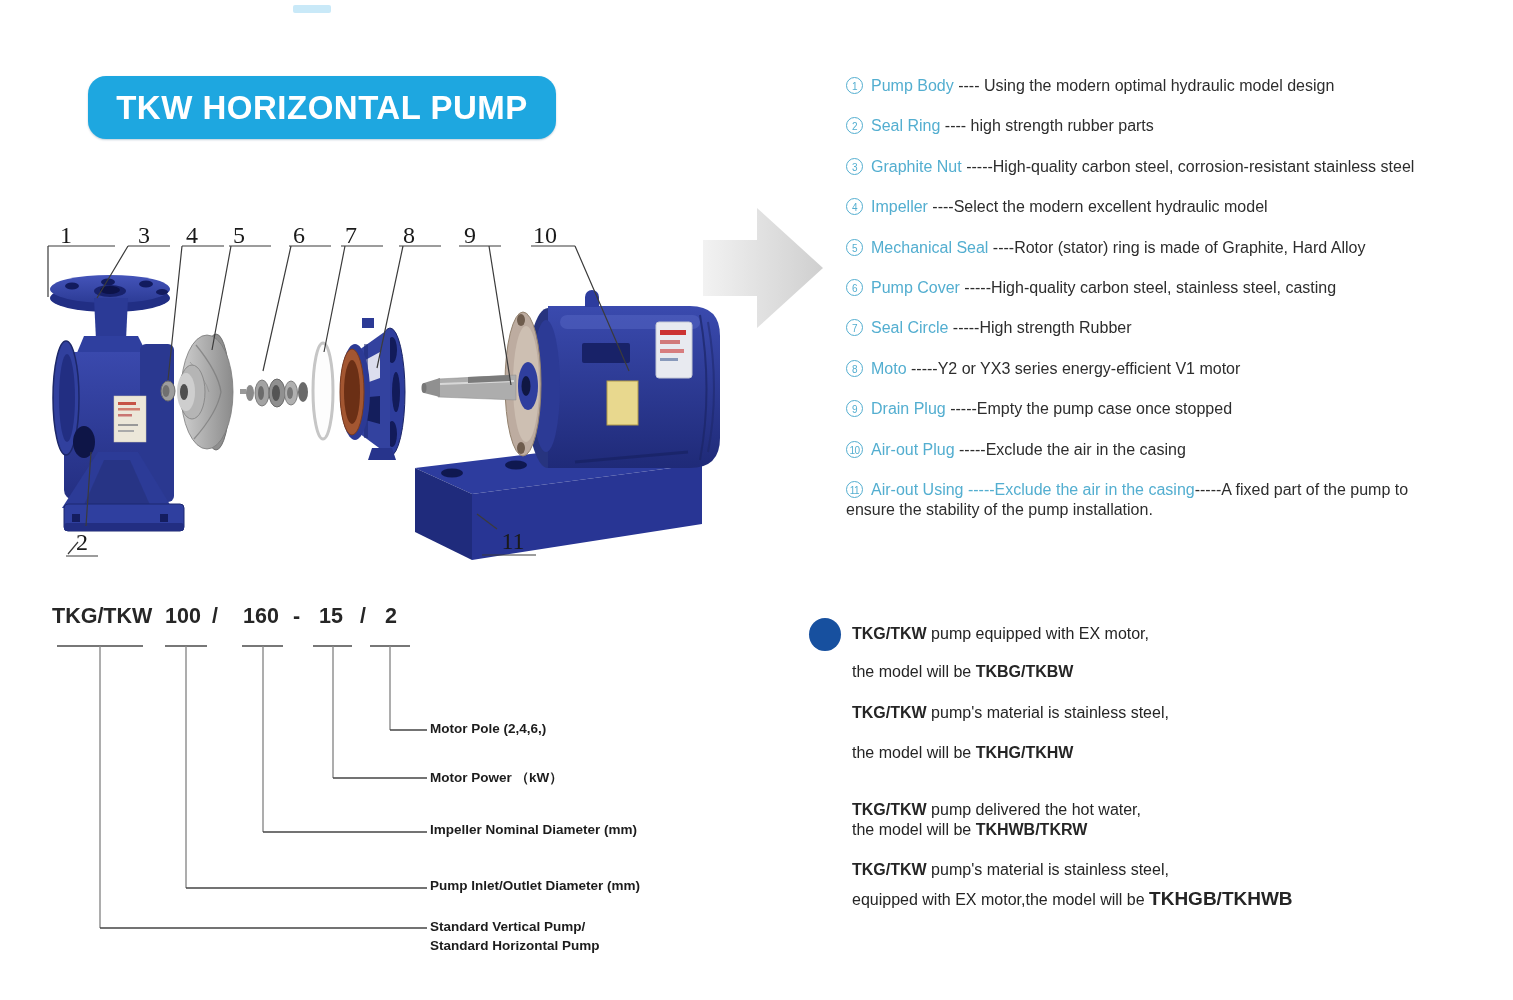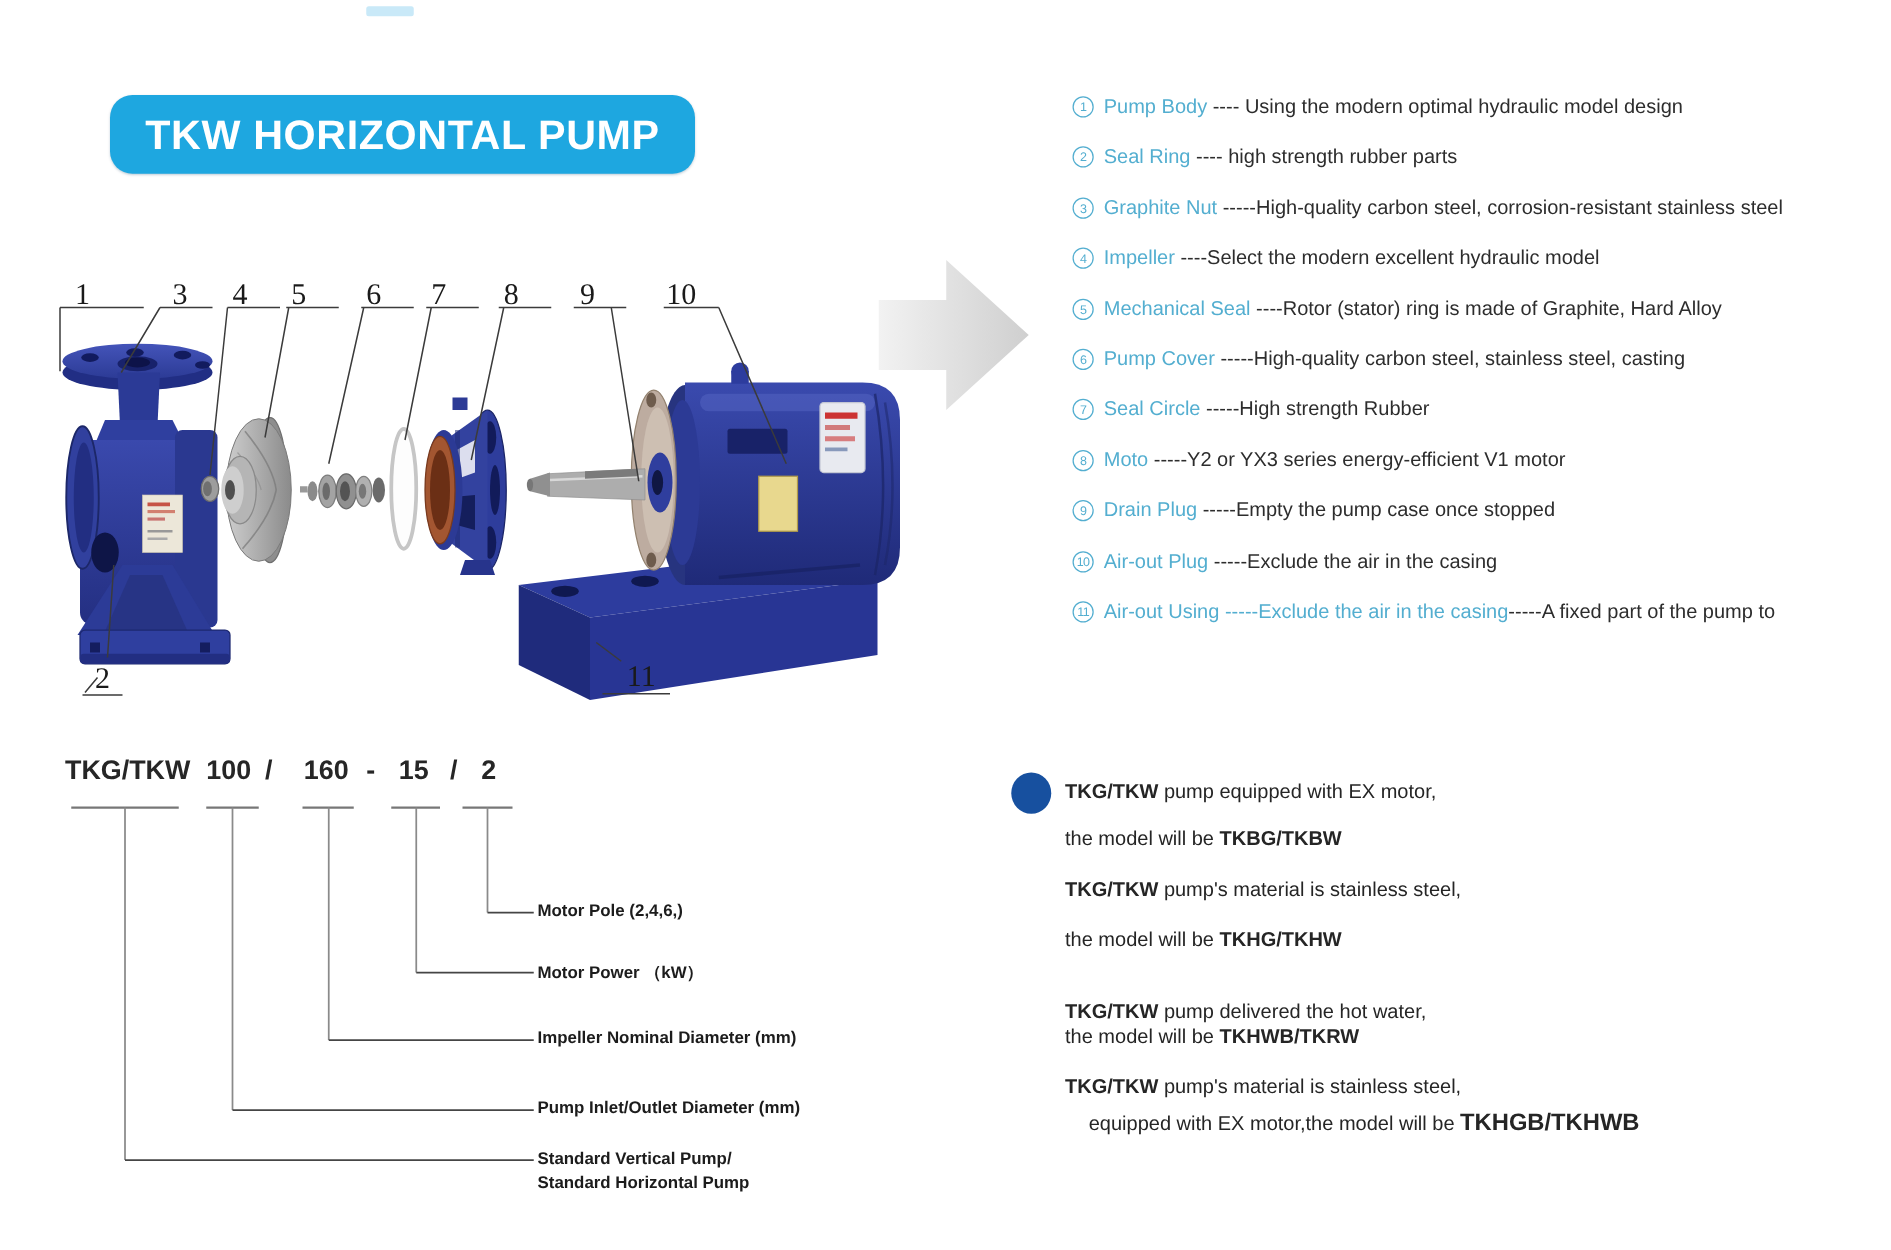--- a/index.html
+++ b/index.html
@@ -17,42 +17,42 @@
     box-shadow:0 1px 2px rgba(0,60,100,.25);
   }
   .banner-title{
     color:#ffffff;font-size:33px;font-weight:700;letter-spacing:.5px;white-space:nowrap;
   }
   
   .pump-svg{position:absolute;left:30px;top:200px;width:810px;height:385px;}
   .callout-num{font-family:"Liberation Serif","DejaVu Serif",serif;font-size:24px;fill:#1a1a1a;}
   
   .parts-list{position:absolute;left:846px;top:76px;width:668px;font-size:16px;line-height:20px;color:#2d2d2d;}
-  .pl-item{margin-bottom:20.4px;padding-left:26px;text-indent:-26px;white-space:normal;margin-left:12px;}
+  .pl-item{margin-bottom:20.4px;padding-left:26px;text-indent:-26px;white-space:normal;}
   .pl-num{
     display:inline-block;width:17px;height:17px;border:1px solid #53aed0;border-radius:50%;
     color:#53aed0;font-size:10px;line-height:17px;text-align:center;letter-spacing:-.5px;
     margin-right:8px;vertical-align:1px;text-indent:0;box-sizing:border-box;
   }
   .pl-title{color:#53aed0;}
   .pl-rest{color:#2d2d2d;}
   .pl-line2{display:block;}
   
   .code-token{position:absolute;top:604px;font-size:21.5px;font-weight:700;color:#262626;white-space:nowrap;}
   .tk0{left:52px;}  .tk1{left:165px;} .tk2{left:212px;} .tk3{left:243px;}
   .tk4{left:293px;} .tk5{left:319px;} .tk6{left:360px;} .tk7{left:385px;}
   .code-lines{position:absolute;left:40px;top:636px;width:400px;height:310px;}
   .code-label{position:absolute;left:430px;font-size:13.5px;font-weight:700;color:#1c1c1c;white-space:nowrap;}
   .lb0{top:721px;} .lb1{top:769px;} .lb2{top:822px;} .lb3{top:878px;} .lb45{top:917px;line-height:19px;}
   .lb45 span{display:block;}
   
   .note-bullet{position:absolute;left:809px;top:618px;width:32px;height:33px;border-radius:50%;background:#17509f;}
   .note{position:absolute;left:852px;font-size:16px;color:#252525;white-space:nowrap;}
   .n0{top:625px;} .n1{top:663px;} .n2{top:704px;} .n3{top:744px;}
-  .n4{top:785px;margin-top:16px;} .n5{top:821px;} .n6{top:861px;} .n7{top:888px;margin-left:19px;}
+  .n4{top:785px;margin-top:16px;} .n5{top:821px;} .n6{top:861px;} .n7{top:888px;}
   .b{font-weight:700;}
   .big{font-size:19px;font-weight:700;}
 </style>
 </head>
 <body>
 
 <div class="top-tick"></div>
 
 <div class="banner">
   <span class="banner-title">TKW HORIZONTAL PUMP</span>
@@ -235,21 +235,21 @@
   <div class="pl-item"><span class="pl-num">1</span><span class="pl-title">Pump Body</span><span class="pl-rest"> ---- Using the modern optimal hydraulic model design</span></div>
   <div class="pl-item"><span class="pl-num">2</span><span class="pl-title">Seal Ring</span><span class="pl-rest"> ---- high strength rubber parts</span></div>
   <div class="pl-item"><span class="pl-num">3</span><span class="pl-title">Graphite Nut</span><span class="pl-rest"> -----High-quality carbon steel, corrosion-resistant stainless steel</span></div>
   <div class="pl-item"><span class="pl-num">4</span><span class="pl-title">Impeller</span><span class="pl-rest"> ----Select the modern excellent hydraulic model</span></div>
   <div class="pl-item"><span class="pl-num">5</span><span class="pl-title">Mechanical Seal</span><span class="pl-rest"> ----Rotor (stator) ring is made of Graphite, Hard Alloy</span></div>
   <div class="pl-item"><span class="pl-num">6</span><span class="pl-title">Pump Cover</span><span class="pl-rest"> -----High-quality carbon steel, stainless steel, casting</span></div>
   <div class="pl-item"><span class="pl-num">7</span><span class="pl-title">Seal Circle</span><span class="pl-rest"> -----High strength Rubber</span></div>
   <div class="pl-item"><span class="pl-num">8</span><span class="pl-title">Moto</span><span class="pl-rest"> -----Y2 or YX3 series energy-efficient V1 motor</span></div>
   <div class="pl-item"><span class="pl-num">9</span><span class="pl-title">Drain Plug</span><span class="pl-rest"> -----Empty the pump case once stopped</span></div>
   <div class="pl-item"><span class="pl-num">10</span><span class="pl-title">Air-out Plug</span><span class="pl-rest"> -----Exclude the air in the casing</span></div>
-  <div class="pl-item"><span class="pl-num">11</span><span class="pl-title">Air-out Using -----Exclude the air in the casing</span><span class="pl-rest">-----A fixed part of the pump to</span></div>
+  <div class="pl-item"><span class="pl-num">11</span><span class="pl-title">Air-out Using -----Exclude the air in the casing</span><span class="pl-rest">-----A fixed part of the pump to</span><span class="pl-rest pl-line2">ensure the stability of the pump installation.</span></div>
 </div>
 
 <span class="code-token tk0">TKG/TKW</span>
 <span class="code-token tk1">100</span>
 <span class="code-token tk2">/</span>
 <span class="code-token tk3">160</span>
 <span class="code-token tk4">-</span>
 <span class="code-token tk5">15</span>
 <span class="code-token tk6">/</span>
 <span class="code-token tk7">2</span>

